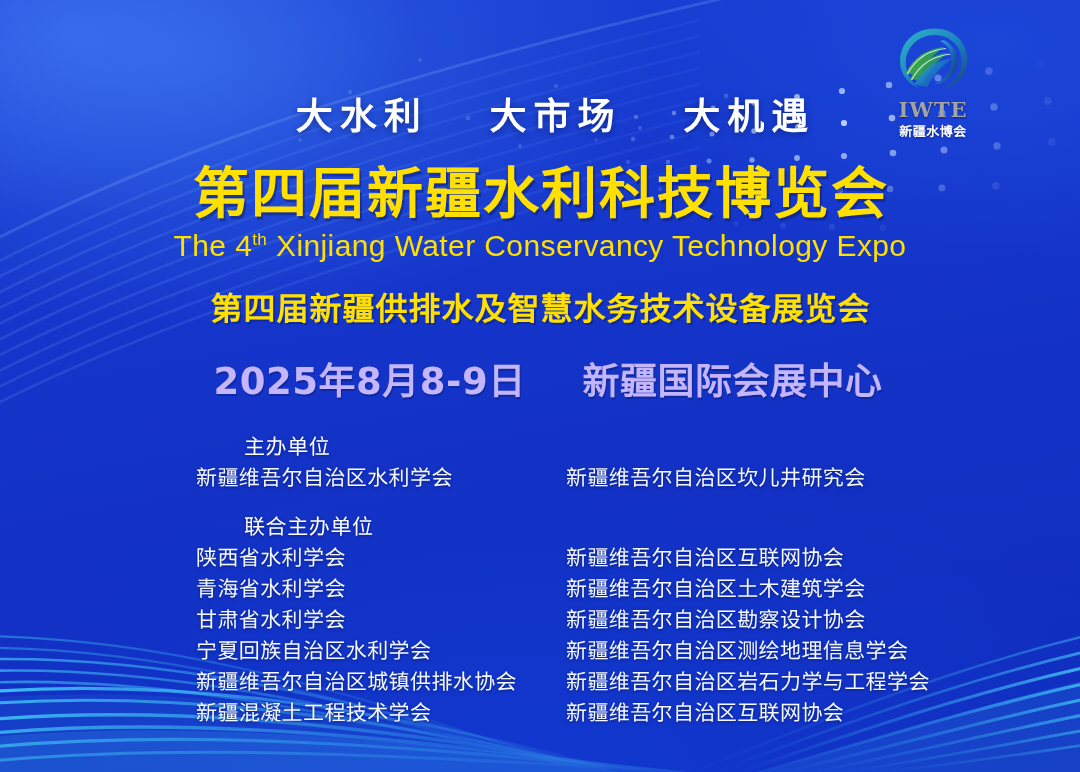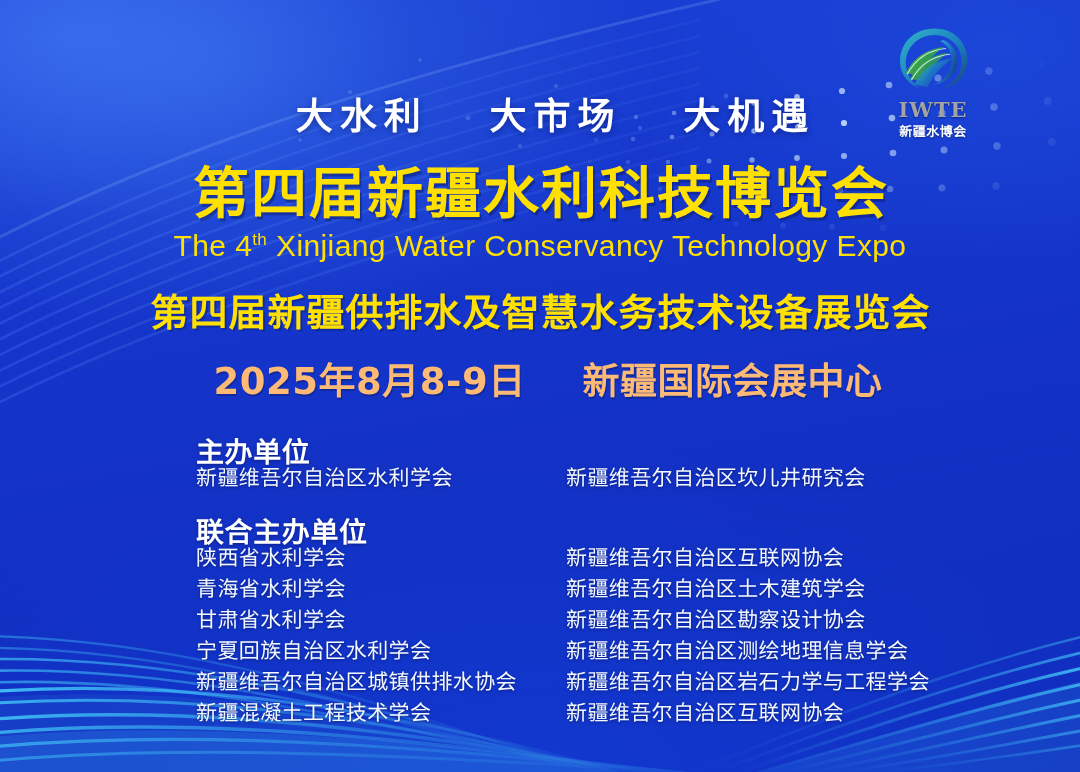--- a/index.html
+++ b/index.html
@@ -100,62 +100,63 @@
   .title-en sup {
     font-size: 17px;
     vertical-align: super;
     line-height: 0;
   }
 
   .title-sub {
     position: absolute;
     top: 292px; left: 0; right: 0;
     text-align: center;
-    font-size: 38px;
+    font-size: 32px;
     font-weight: 700;
     color: #FFE000;
     letter-spacing: 1px;
     text-indent: 1px;
     line-height: 1.12;
     text-shadow: 2px 2px 0 rgba(8,24,96,.40);
   }
 
   .title-date {
     position: absolute;
     top: 361px; left: 16px; right: 0;
     text-align: center;
     font-size: 37px;
     font-weight: 700;
-    color: #fdba74;
+    color: #c4b5fd;
     letter-spacing: .5px;
     line-height: 1.12;
     text-shadow: 1px 2px 0 rgba(8,24,96,.40);
   }
   .title-date .gap { display: inline-block; width: 30px; }
 
   
   .orgs {
     position: absolute;
     left: 196px; top: 430px;
     width: 790px;
   }
   .org-row {
     display: flex;
     align-items: baseline;
     height: 31px;
   }
   .org-col-l { width: 370px; flex: 0 0 370px; }
   .org-col-r { flex: 1 1 auto; }
   .org-head {
-    font-size: 28px;
-    font-weight: 700;
+    font-size: 21px;
+    font-weight: 400;
     color: #ffffff;
     letter-spacing: .6px;
     white-space: nowrap;
     text-shadow: 0 1px 3px rgba(2,16,70,.5);
+    margin-left: 48px;
   }
   .org-item {
     font-size: 21px;
     font-weight: 400;
     color: #f4f8ff;
     letter-spacing: .4px;
     white-space: nowrap;
     text-shadow: 0 1px 3px rgba(2,16,70,.55);
   }
   .org-spacer { height: 18px; }

